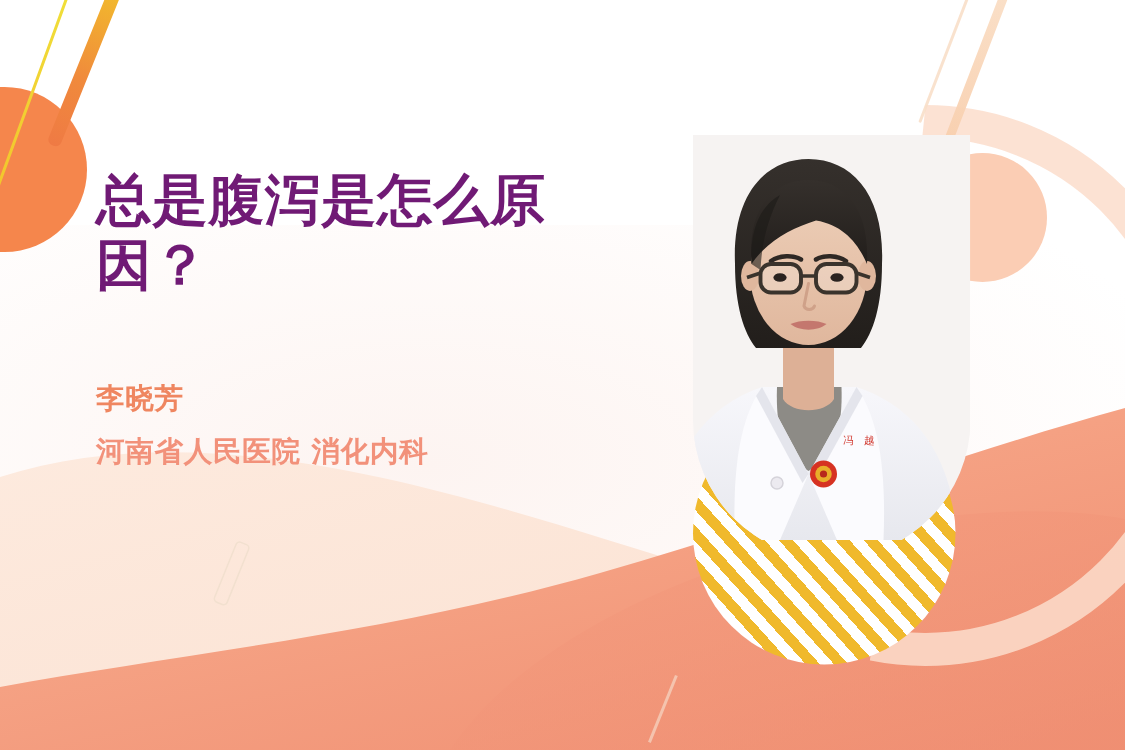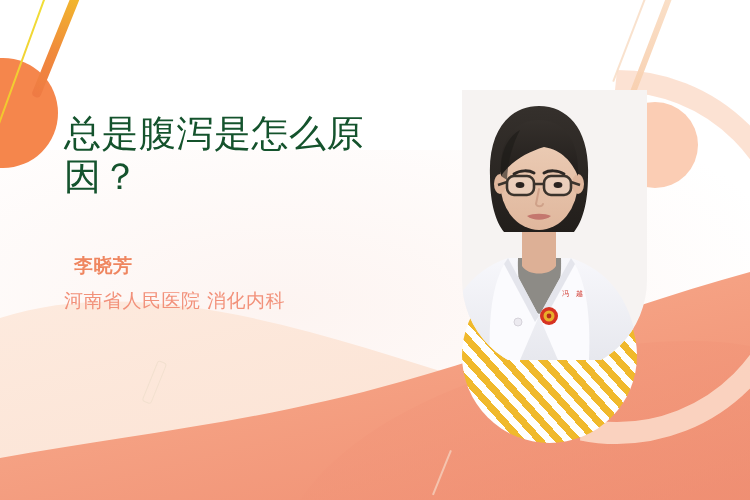--- a/index.html
+++ b/index.html
@@ -139,51 +139,50 @@
   .text-block {
     position: absolute;
     left: 64px;
     top: 113px;
     width: 360px;
     z-index: 5;
   }
   .headline {
     font-size: 37px;
     line-height: 1.15;
-    font-weight: 400;
-    color: #14532d;
+    font-weight: 700;
+    color: #701a75;
     letter-spacing: .5px;
     margin: 0;
     white-space: pre-wrap;
   }
   .byline {
     margin-top: 55px;
   }
   .byline-row {
     display: flex;
     align-items: baseline;
     margin-bottom: 9px;
-    margin-left: 10px;
   }
   .doctor-name {
     font-size: 19px;
     font-weight: 700;
     color: #ef8660;
     letter-spacing: .5px;
   }
   .doctor-title {
     font-size: 19px;
     font-weight: 400;
     color: #f2917a;
     margin-left: 15px;
     letter-spacing: .5px;
   }
   .affiliation {
     font-size: 19px;
-    font-weight: 400;
+    font-weight: 700;
     color: #f2917a;
     letter-spacing: .5px;
   }
 
   
   .portrait-wrap {
     position: absolute;
     left: 432px;
     top: 90px;
     width: 215px;

